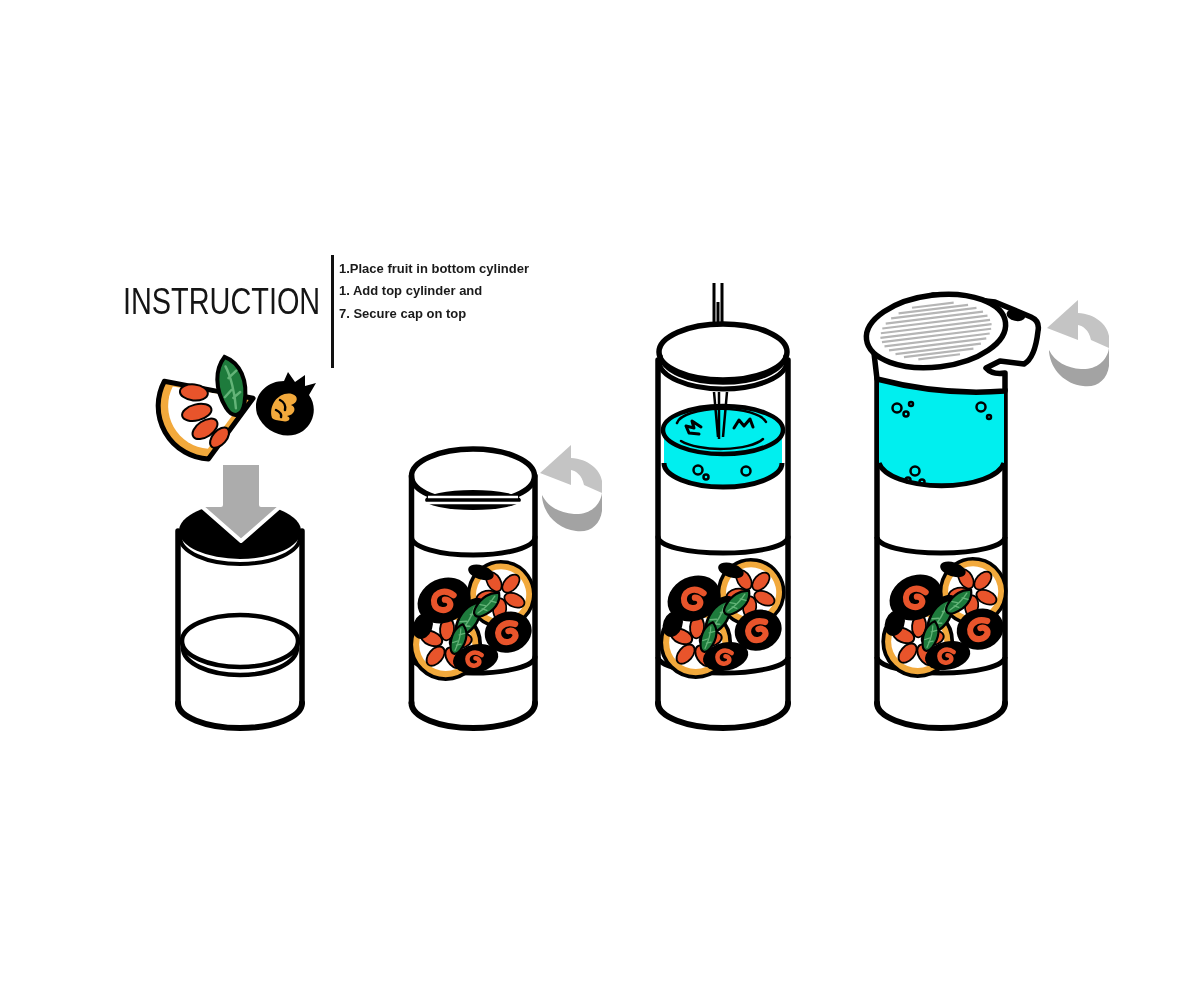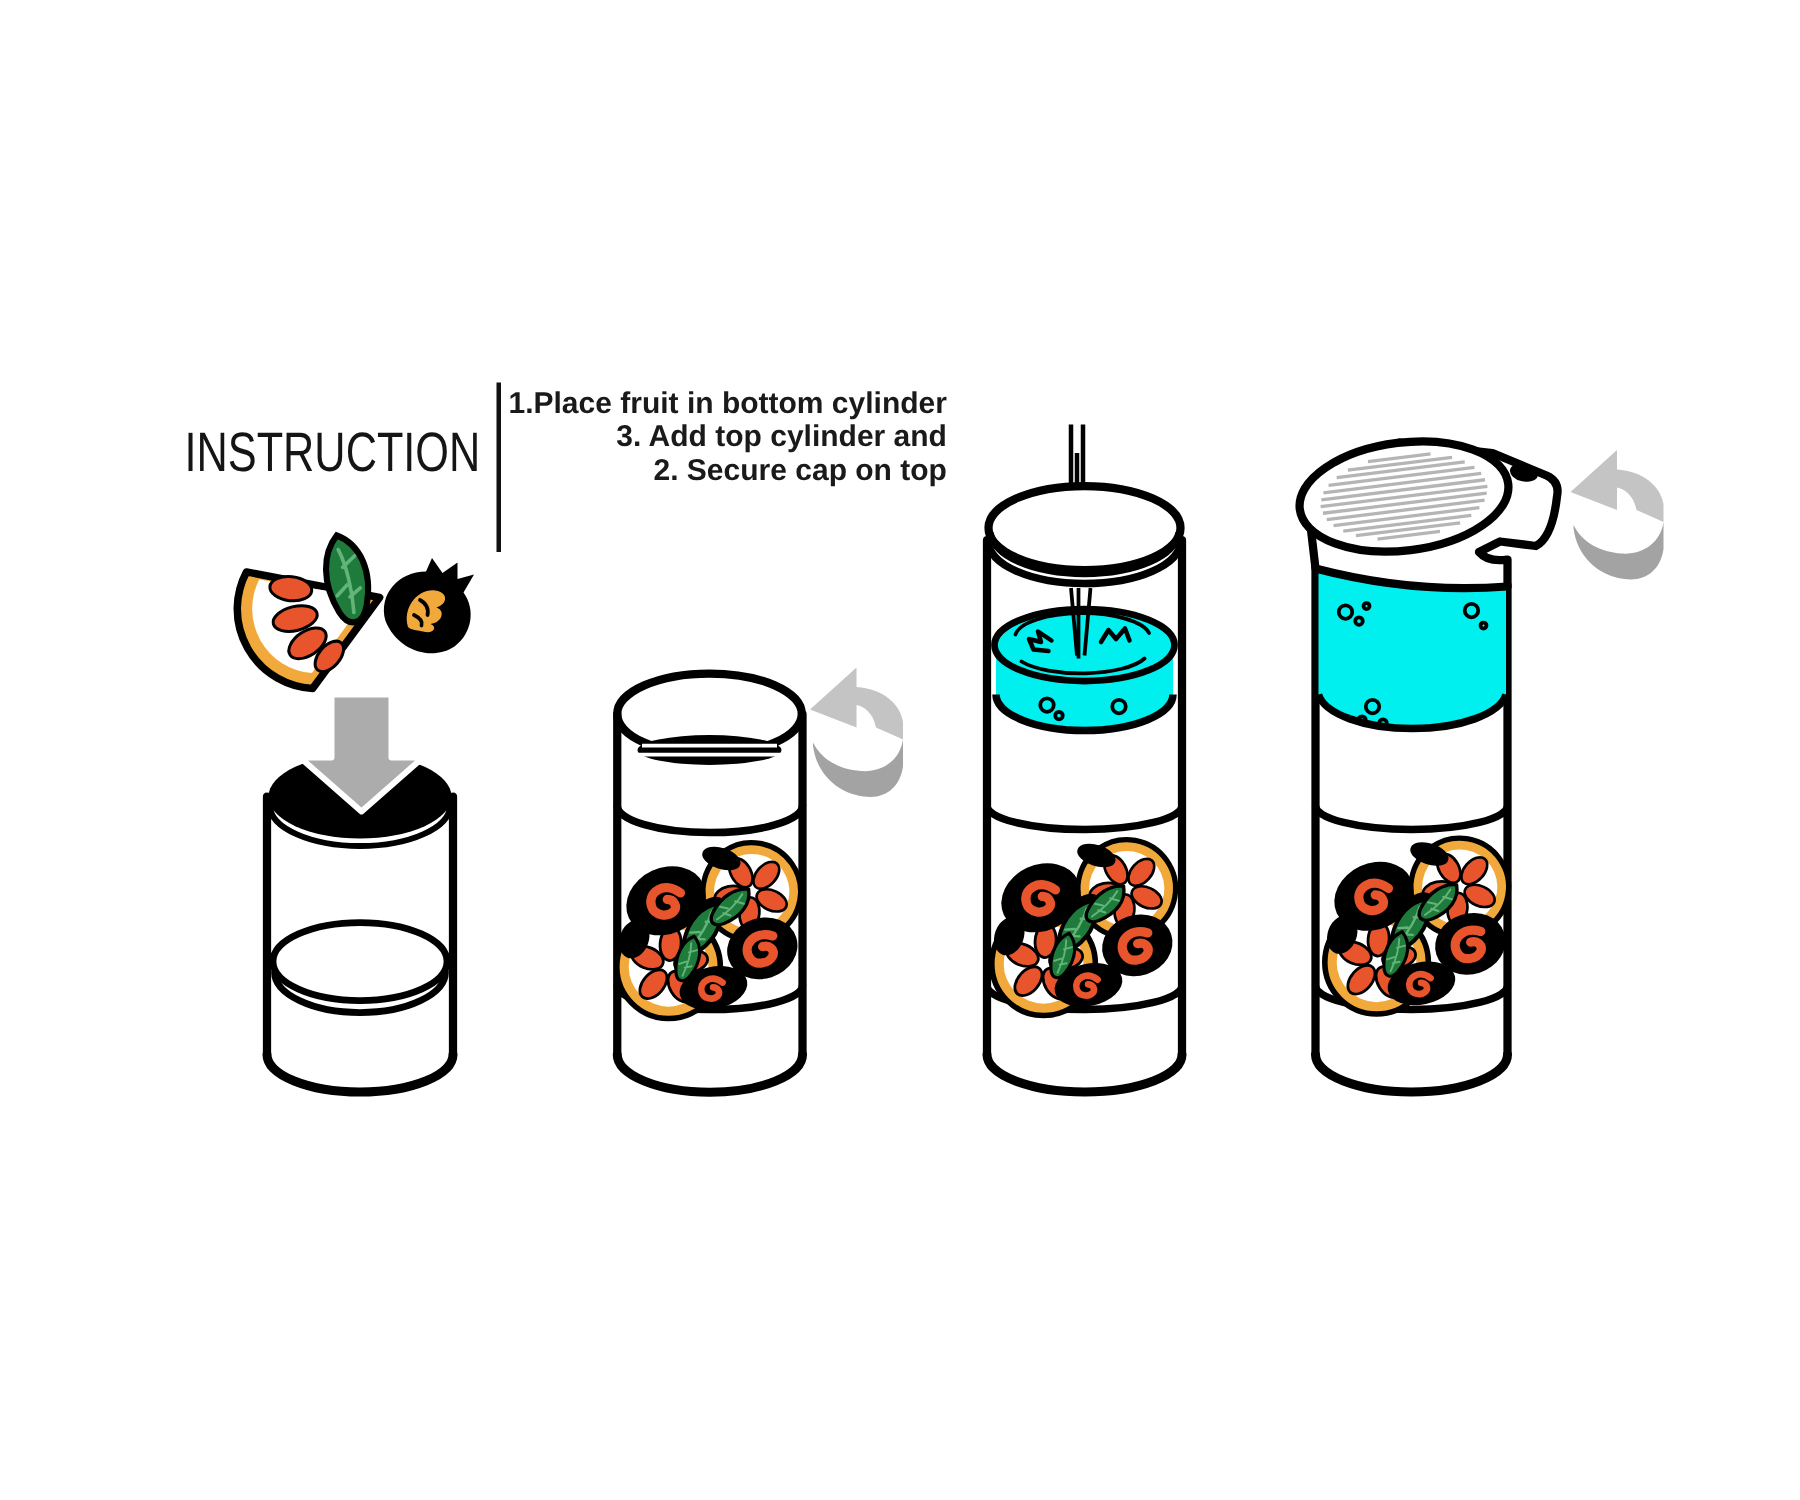--- a/index.html
+++ b/index.html
@@ -16,38 +16,38 @@
     letter-spacing:0px;line-height:1;
     transform:scaleX(0.78);transform-origin:left center;
     white-space:nowrap;
   }
   .title-divider{
     position:absolute;left:331px;top:255px;
     width:3px;height:113px;background:#111111;
   }
   .instruction-list{
     position:absolute;left:339px;top:258px;
-    font-size:20px;font-weight:bold;color:#1a1a1a;
-    line-height:22.4px;white-space:nowrap;text-align:right;
+    font-size:13px;font-weight:bold;color:#1a1a1a;
+    line-height:22.4px;white-space:nowrap;
   }
   .instruction-list .line.indent{padding-left:19px;}
   svg.art{position:absolute;left:0;top:0;}
 </style>
 </head>
 <body>
 
 <div class="canvas">
 
   <div class="title">INSTRUCTION</div>
   <div class="title-divider"></div>
 
   <div class="instruction-list">
     <div class="line">1.Place fruit in bottom cylinder</div>
-    <div class="line">3. Add top cylinder and</div>
-    <div class="line">2. Secure cap on top</div>
+    <div class="line">1. Add top cylinder and</div>
+    <div class="line">7. Secure cap on top</div>
   </div>
 
   <svg class="art" width="1200" height="1000" viewBox="0 0 1200 1000">
 
     <defs>
 
       <g id="leafShape">
         <path d="M 0 -26 C 10 -19 13 -5 6 11 C 2 20 -5 20 -8 11 C -13 -5 -9 -19 0 -26 Z" stroke="#000" stroke-width="3" fill="#1E7B3C"></path>
         <path d="M -1 -19 C 1 -11 1 2 -1 13 M -1 -10 L 6 -14 M -1 -1 L -7 3 M -1 5 L 5 2" fill="none" stroke-width="1.8" stroke-linecap="round" stroke="#63B478"></path>
       </g>

